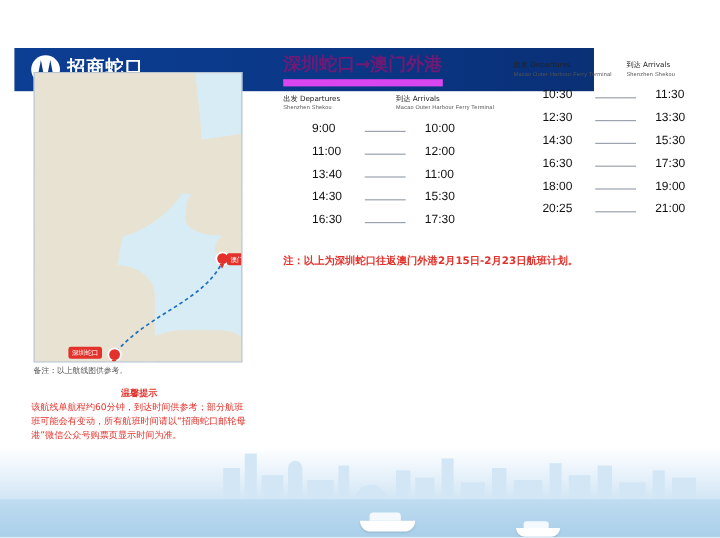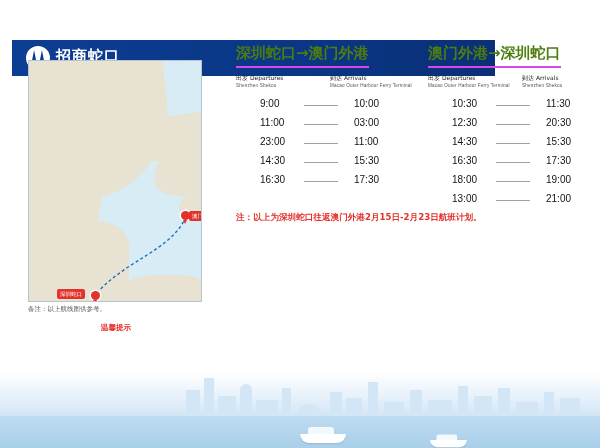--- a/index.html
+++ b/index.html
@@ -117,23 +117,23 @@
   #tip-en{
     position:absolute;left:26px;top:381px;width:182px;
     color:#e2322b;font-size:8.2px;line-height:11.5px;
     font-family:"Liberation Sans", sans-serif;
   }
   
   .sched{position:absolute;top:44px;}
   #sched-left{left:236px;width:178px;}
   #sched-right{left:428px;width:172px;}
   .sched-title{
-    font-size:15px;font-weight:bold;color:#4d7c0f;
-    font-family:"DejaVu Sans", sans-serif;
-    border-bottom:2px solid #d946ef;
+    font-size:15px;font-weight:bold;color:#701a75;
+    font-family:"DejaVu Sans", sans-serif;
+    border-bottom:6px solid #d946ef;
     padding-bottom:3px;
     display:inline-block;
   }
   .cols{position:relative;margin-top:6px;height:20px;}
   .col-h{position:absolute;top:0;font-size:6px;color:#222;font-family:"DejaVu Sans", sans-serif;}
   .col-h .sub{display:block;font-size:4.6px;color:#555;letter-spacing:.2px;font-family:"Liberation Sans", sans-serif;}
   .c-dep{left:0;}
   .c-arr{left:94px;}
   .rows{position:relative;margin-top:4px;}
   .row{position:relative;height:19px;text-decoration:underline;}
@@ -198,20 +198,21 @@
   <div class="pin" id="pin-shekou">
     <div class="head"></div>
       <div class="tail"></div>
   </div>
   <div class="pin-label" id="label-shekou">深圳蛇口</div>
 </div>
 <div id="map-note">备注：以上航线图供参考。</div>
 
 <div id="tip">
   <div id="tip-title">温馨提示</div>
+  <div>该航线单航程约60分钟，到达时间供参考；部分航班班可能会有变动，所有航班时间请以“招商蛇口邮轮母港”微信公众号购票页显示时间为准。</div>
 </div>
 <div id="tip-en">Notice: One-way trip takes about 60 minutes, arival time is for reference only. For the latest sailing times, check the “Shenzhen Shekou Cruise Home Port” WeChat official account.</div>
 
 <div class="sched" id="sched-left">
   <div class="sched-title">深圳蛇口→澳门外港</div>
   <div class="cols">
     <div class="col-h c-dep">
       <span>出发 Departures</span>
       <span class="sub">Shenzhen Shekou</span>
     </div>
@@ -222,80 +223,79 @@
   </div>
   <div class="rows">
     <div class="row">
       <span class="t-dep">9:00</span>
       <span class="dash"></span>
       <span class="t-arr">10:00</span>
     </div>
     <div class="row">
       <span class="t-dep">11:00</span>
       <span class="dash"></span>
-      <span class="t-arr">03:00</span>
-    </div>
-    <div class="row">
-      <span class="t-dep">23:00</span>
+      <span class="t-arr">12:00</span>
+    </div>
+    <div class="row">
+      <span class="t-dep">13:40</span>
       <span class="dash"></span>
       <span class="t-arr">11:00</span>
     </div>
     <div class="row">
       <span class="t-dep">14:30</span>
       <span class="dash"></span>
       <span class="t-arr">15:30</span>
     </div>
     <div class="row">
       <span class="t-dep">16:30</span>
       <span class="dash"></span>
       <span class="t-arr">17:30</span>
     </div>
   </div>
 </div>
 
 <div class="sched" id="sched-right">
-  <div class="sched-title">澳门外港→深圳蛇口</div>
   <div class="cols">
     <div class="col-h c-dep">
       <span>出发 Departures</span>
       <span class="sub">Macao Outer Harbour Ferry Terminal</span>
     </div>
     <div class="col-h c-arr">
       <span>到达 Arrivals</span>
       <span class="sub">Shenzhen Shekou</span>
     </div>
   </div>
   <div class="rows">
     <div class="row">
       <span class="t-dep">10:30</span>
       <span class="dash"></span>
       <span class="t-arr">11:30</span>
     </div>
     <div class="row">
       <span class="t-dep">12:30</span>
       <span class="dash"></span>
-      <span class="t-arr">20:30</span>
+      <span class="t-arr">13:30</span>
     </div>
     <div class="row">
       <span class="t-dep">14:30</span>
       <span class="dash"></span>
       <span class="t-arr">15:30</span>
     </div>
     <div class="row">
       <span class="t-dep">16:30</span>
       <span class="dash"></span>
       <span class="t-arr">17:30</span>
     </div>
     <div class="row">
       <span class="t-dep">18:00</span>
       <span class="dash"></span>
       <span class="t-arr">19:00</span>
     </div>
     <div class="row">
-      <span class="t-dep">13:00</span>
+      <span class="t-dep">20:25</span>
       <span class="dash"></span>
       <span class="t-arr">21:00</span>
     </div>
   </div>
 </div>
 
 <div id="footnote">注：以上为深圳蛇口往返澳门外港2月15日-2月23日航班计划。</div>
 
 <div id="bottom">
   <div class="bld" style="left:186px;width:14px;height:28px;"></div>

